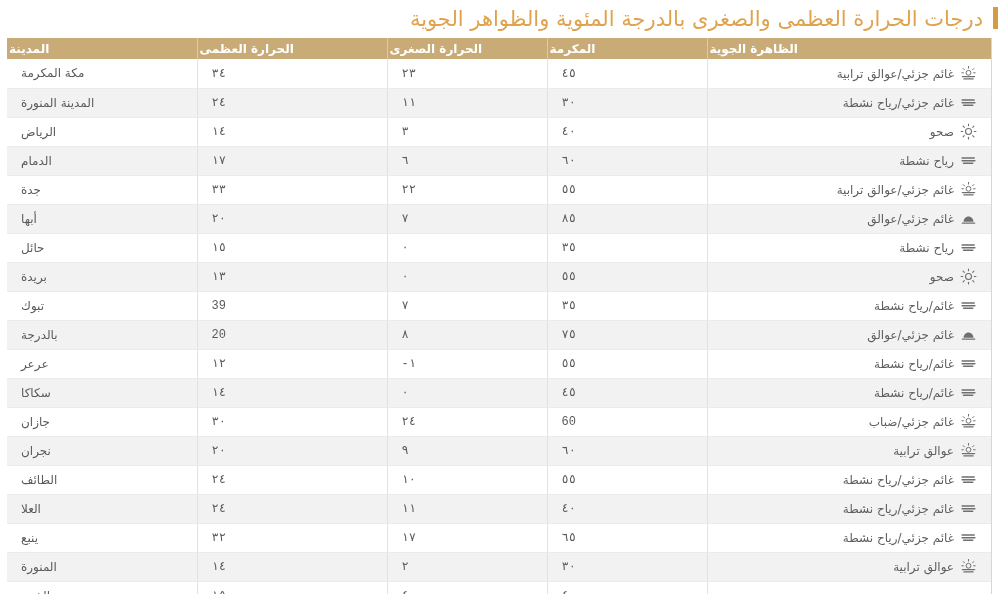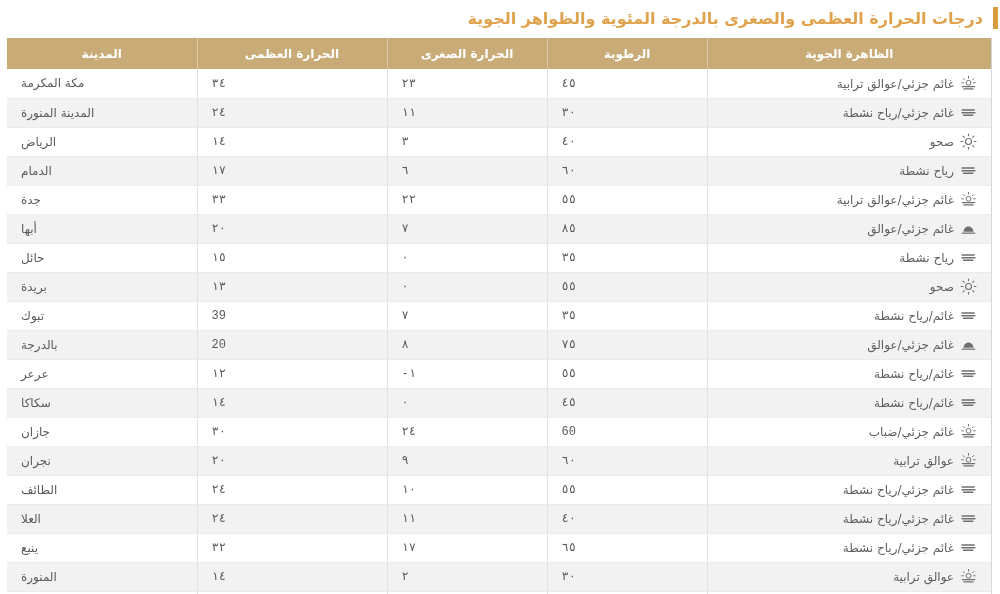--- a/index.html
+++ b/index.html
@@ -35,25 +35,25 @@
 
   .title-accent {
     width: 5px;
     height: 22px;
     background: #d69b3e;
     flex: 0 0 auto;
     margin-right: 2px;
   }
 
   .page-title {
-    font-size: 16px;
+    font-size: 21px;
     color: #e0a24c;
     letter-spacing: 0.4px;
     white-space: nowrap;
-    font-weight: 700;
+    font-weight: 400;
     line-height: 1;
     padding-top: 2px;
   }
 
   
   .table-wrap {
     position: absolute;
     top: 38px;
     left: 8px;
     right: 8px;
@@ -68,23 +68,23 @@
     border-collapse: collapse;
     table-layout: fixed;
     direction: rtl;
   }
 
   table.weather thead th {
     background: #c9ab78;
     color: #ffffff;
     font-size: 12px;
     font-weight: 700;
-    height: 31px;
-    padding: 0 16px;
-    text-align: center;
+    height: 21px;
+    padding: 0 2px;
+    text-align: left;
     vertical-align: middle;
     border-left: 1px solid #dcc9a5;
     white-space: nowrap;
   }
 
   table.weather thead th:last-child {
     border-left: none;
   }
 
   table.weather tbody td {
@@ -174,21 +174,21 @@
       <colgroup>
         <col class="col-phen">
         <col class="col-hum">
         <col class="col-min">
         <col class="col-max">
         <col class="col-city">
       </colgroup>
       <thead>
         <tr>
           <th>الظاهرة الجوية</th>
-          <th>الرطوبة</th>
+          <th>المكرمة</th>
           <th>الحرارة الصغرى</th>
           <th>الحرارة العظمى</th>
           <th>المدينة</th>
         </tr>
       </thead>
       <tbody id="table-body">
           <tr>
             <td class="phen-cell">
               <div class="phen-inner">
                 <span class="wicon">

